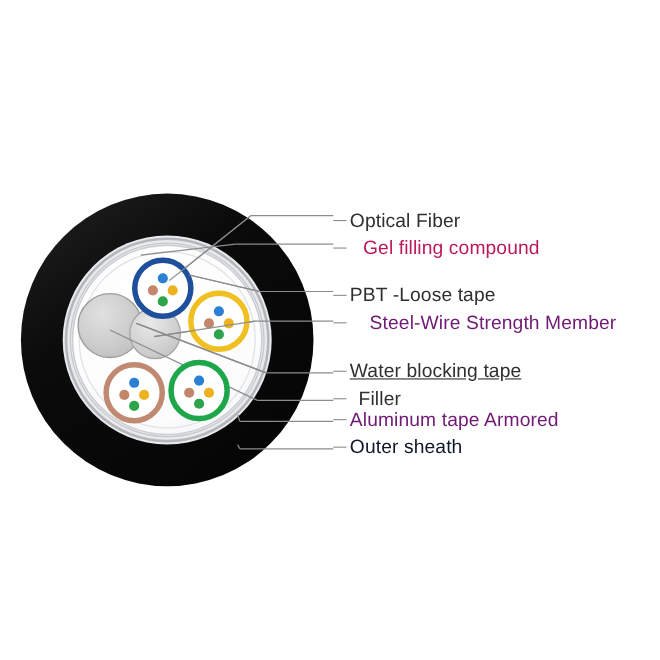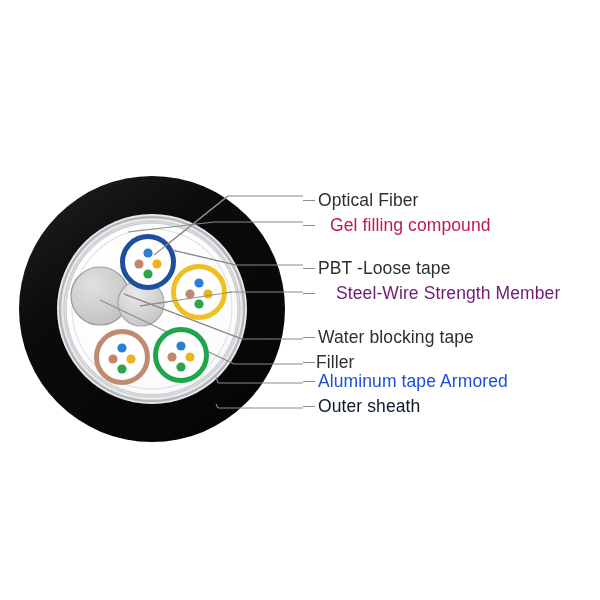--- a/index.html
+++ b/index.html
@@ -170,23 +170,23 @@
 
   <div class="label-layer" id="label-layer">
       <div class="lbl" style="left: 318px; top: 192px; color: rgb(47, 47, 47);">Optical Fiber</div>
       <div style="position: absolute; left: 303px; top: 200px; width: 12px; height: 1px; background: rgb(140, 140, 140);"></div>
       <div class="lbl" style="left: 330px; top: 217px; color: #be185d;">Gel filling compound</div>
       <div style="position: absolute; left: 303px; top: 225px; width: 12px; height: 1px; background: rgb(140, 140, 140);"></div>
       <div class="lbl" style="left: 318px; top: 260px; color: rgb(47, 47, 47);">PBT -Loose tape</div>
       <div style="position: absolute; left: 303px; top: 268px; width: 12px; height: 1px; background: rgb(140, 140, 140);"></div>
       <div class="lbl" style="left: 336px; top: 285px; color: #701a75;">Steel-Wire Strength Member</div>
       <div style="position: absolute; left: 303px; top: 293px; width: 12px; height: 1px; background: rgb(140, 140, 140);"></div>
-      <div class="lbl" style="left: 318px; top: 329px; color: rgb(47, 47, 47);">Water blocking tape</div>
+      <div class="lbl" style="left: 318px; top: 329px; color: rgb(47, 47, 47); text-decoration: underline;">Water blocking tape</div>
       <div style="position: absolute; left: 303px; top: 337px; width: 12px; height: 1px; background: rgb(140, 140, 140);"></div>
-      <div class="lbl" style="left: 316px; top: 354px; color: rgb(47, 47, 47);">Filler</div>
+      <div class="lbl" style="left: 326px; top: 354px; color: rgb(47, 47, 47);">Filler</div>
       <div style="position: absolute; left: 303px; top: 362px; width: 12px; height: 1px; background: rgb(140, 140, 140);"></div>
-      <div class="lbl" style="left: 318px; top: 373px; color: #1d4ed8;">Aluminum tape Armored</div>
+      <div class="lbl" style="left: 318px; top: 373px; color: #701a75;">Aluminum tape Armored</div>
       <div style="position: absolute; left: 303px; top: 381px; width: 12px; height: 1px; background: rgb(140, 140, 140);"></div>
       <div class="lbl" style="left: 318px; top: 398px; color: #0f172a;">Outer sheath</div>
       <div style="position: absolute; left: 303px; top: 406px; width: 12px; height: 1px; background: rgb(140, 140, 140);"></div>
     </div>
 
 </div>
 
 </body></html>

